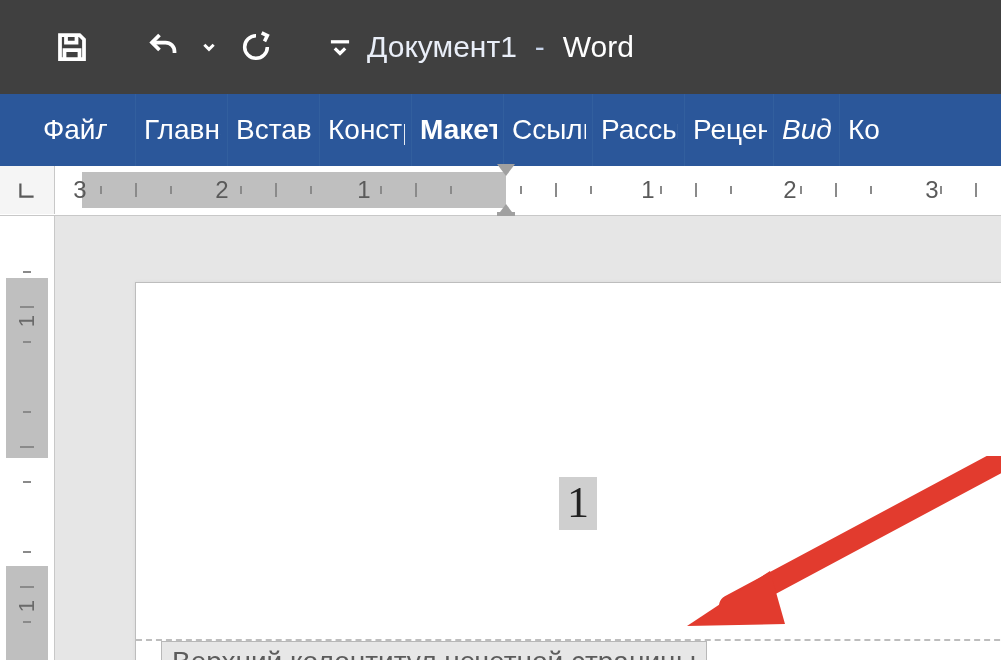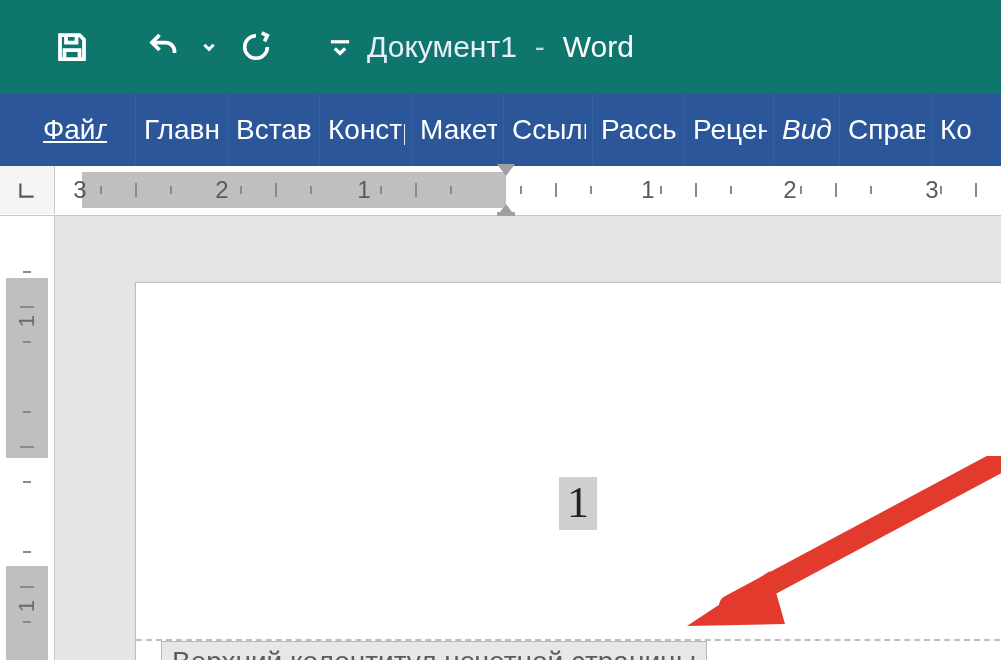--- a/index.html
+++ b/index.html
@@ -1,21 +1,21 @@
 <!DOCTYPE html>
 <html><head>
 <meta charset="utf-8">
 <style>
   * { box-sizing: border-box; margin: 0; padding: 0; }
   html, body { width: 1001px; height: 660px; overflow: hidden; font-family: "Segoe UI", Tahoma, sans-serif; }
   body { background: #e6e6e6; }
 
   
   .titlebar {
-    background: #0f766e;
+    background: #404040;
     height: 94px;
     display: flex;
     position: relative;
     color: #fff;
   }
   .qat { display: flex; align-items: center; gap: 40px; padding-left: 50px; }
   .qat .btn { width: 44px; height: 44px; display: flex; align-items: center; justify-content: center; position: relative; }
   .qat .btn.wide { width: 60px; }
   .qat svg { stroke: #fff; fill: none; stroke-width: 2.5; }
   .chev { position: absolute; right: -22px; top: 50%; transform: translateY(-50%); }
@@ -156,49 +156,46 @@
   <div class="title-center">
     <span>Документ1</span>
     <span class="dash">-</span>
     <span class="app">Word</span>
   </div>
 
 </div>
 
 <div class="ribbon">
 
-<div class="tab first" style="width: 110px; text-decoration: underline;">
+<div class="tab first" style="width: 110px;">
       <span>Файл</span>
     </div>
     <div class="tab" style="width: 92px;">
       <span>Главна</span>
     </div>
     <div class="tab" style="width: 92px;">
       <span>Вставк</span>
     </div>
     <div class="tab" style="width: 92px;">
       <span>Констр</span>
     </div>
-    <div class="tab" style="width: 92px;">
+    <div class="tab" style="width: 92px; font-weight: bold;">
       <span>Макет</span>
     </div>
     <div class="tab" style="width: 89px;">
       <span>Ссылк</span>
     </div>
     <div class="tab" style="width: 92px;">
       <span>Рассы.</span>
     </div>
     <div class="tab" style="width: 89px;">
       <span>Рецен</span>
     </div>
     <div class="tab" style="width: 66px; font-style: italic;">
       <span>Вид</span>
-    </div>
-    <div class="tab" style="width: 92px;">
-      <span>Справ</span>
     </div>
     <div class="tab" style="width: 60px;">
       <span>Ко</span>
     </div>
   </div>
 
 <div class="ruler-row">
   <div class="ruler-corner">
     <svg viewBox="0 0 20 20" width="22" height="22">
       <path d="M4 4v12h12"></path>

